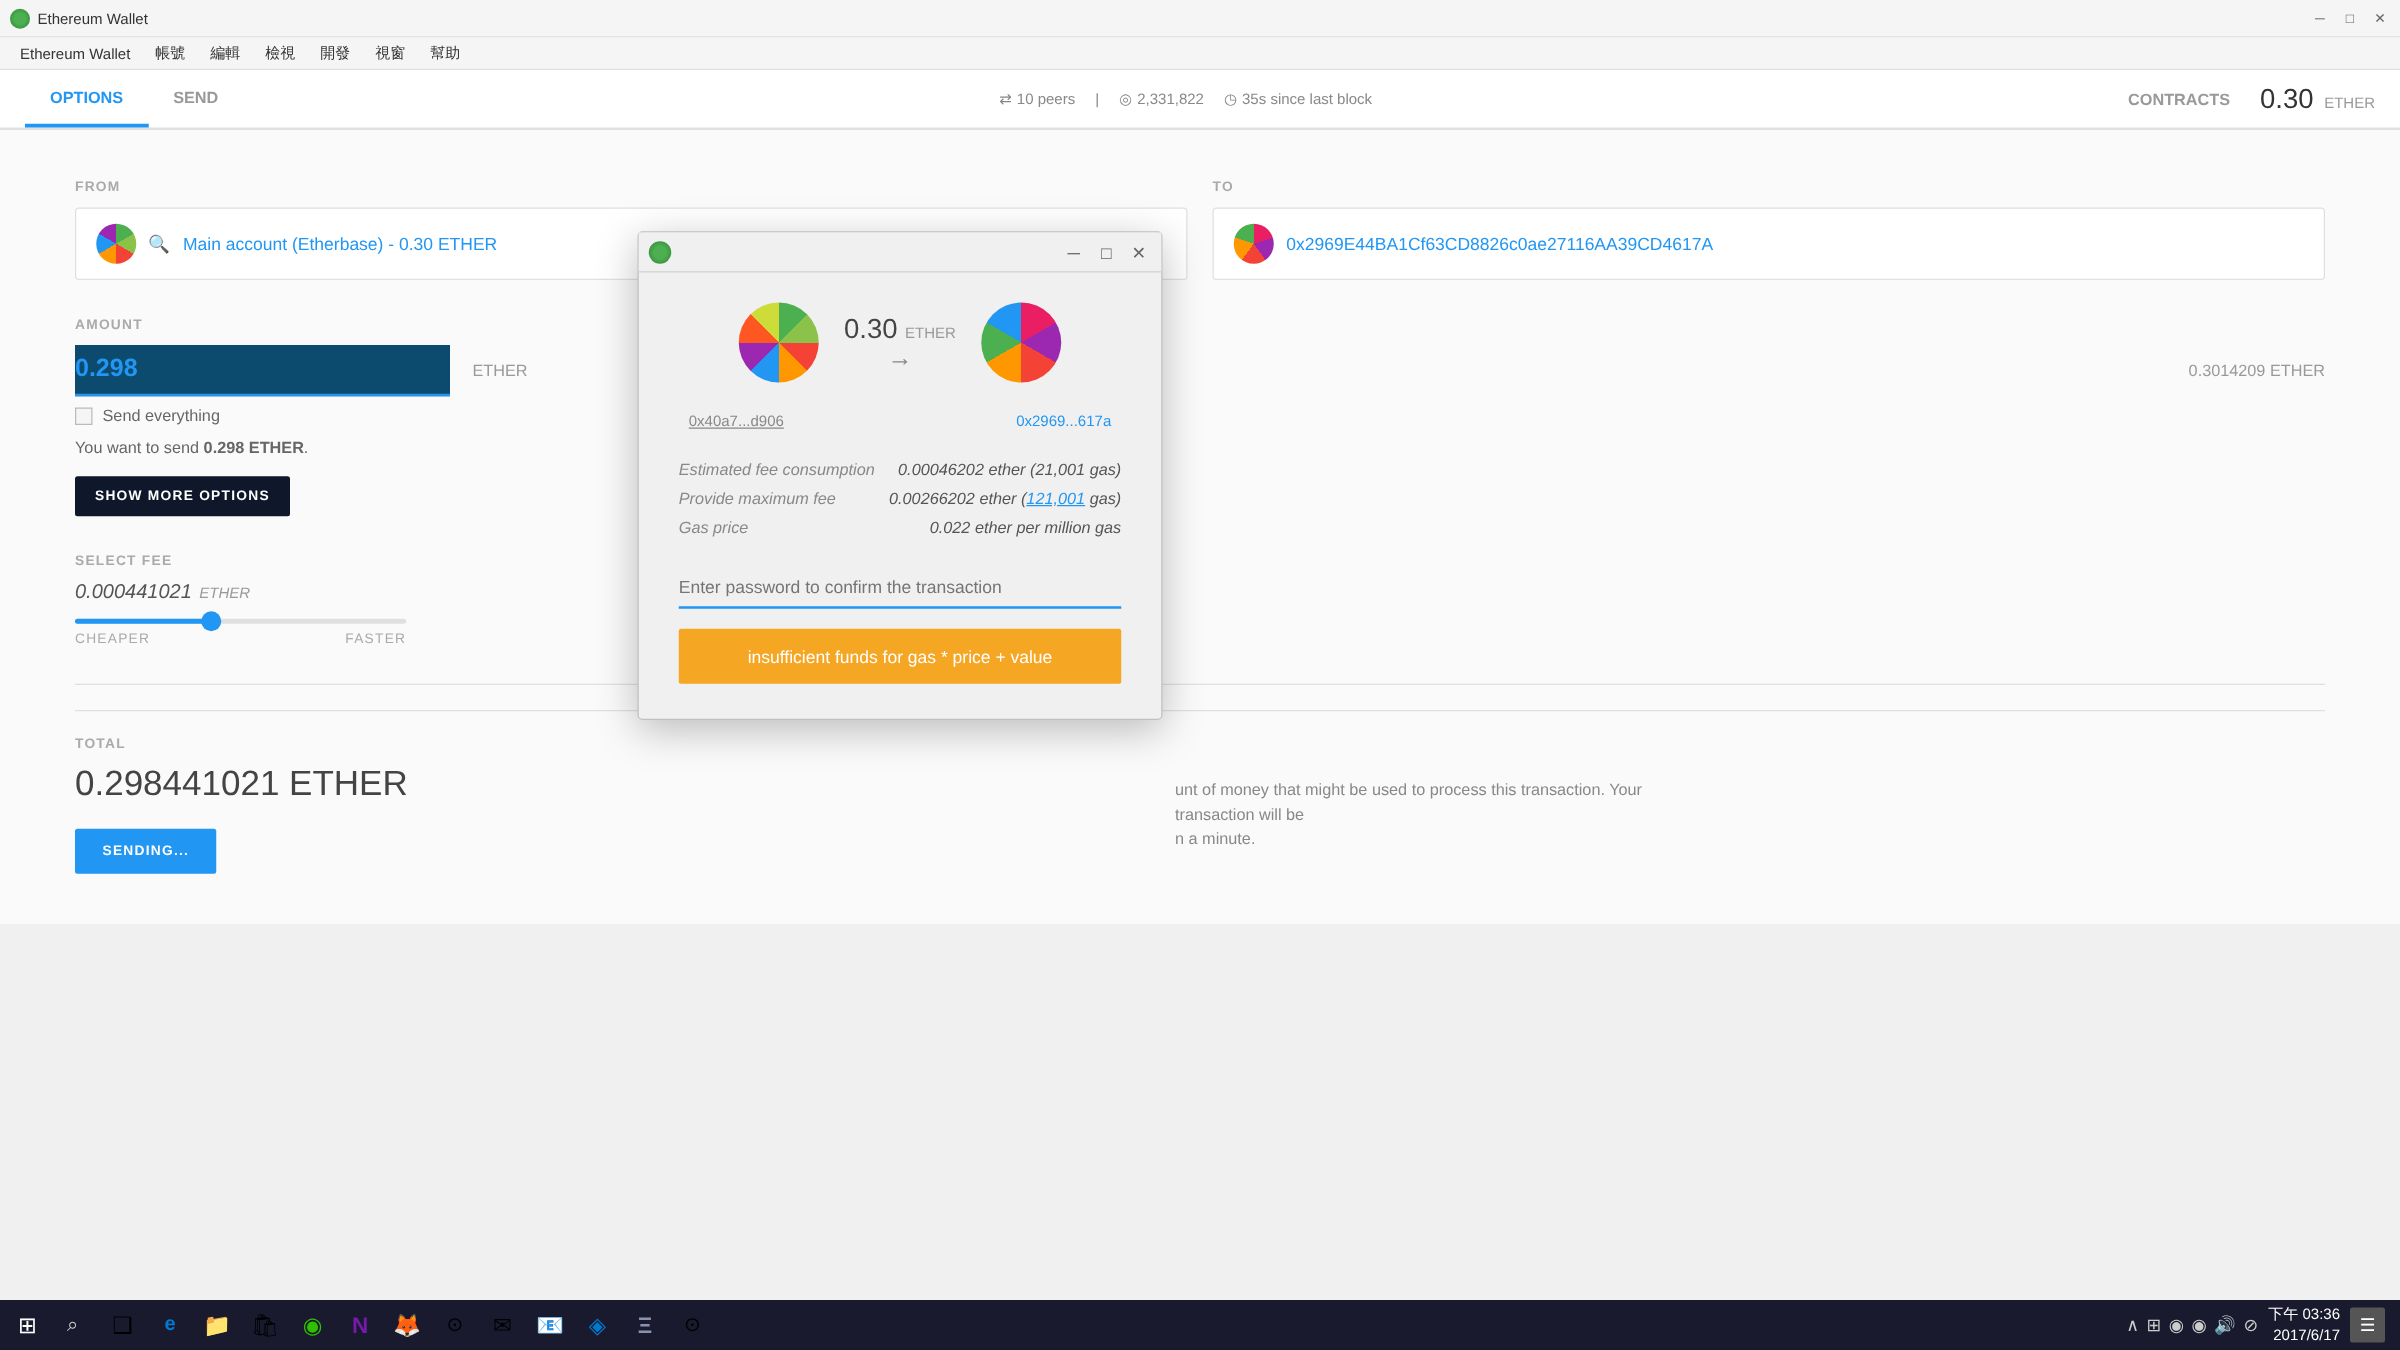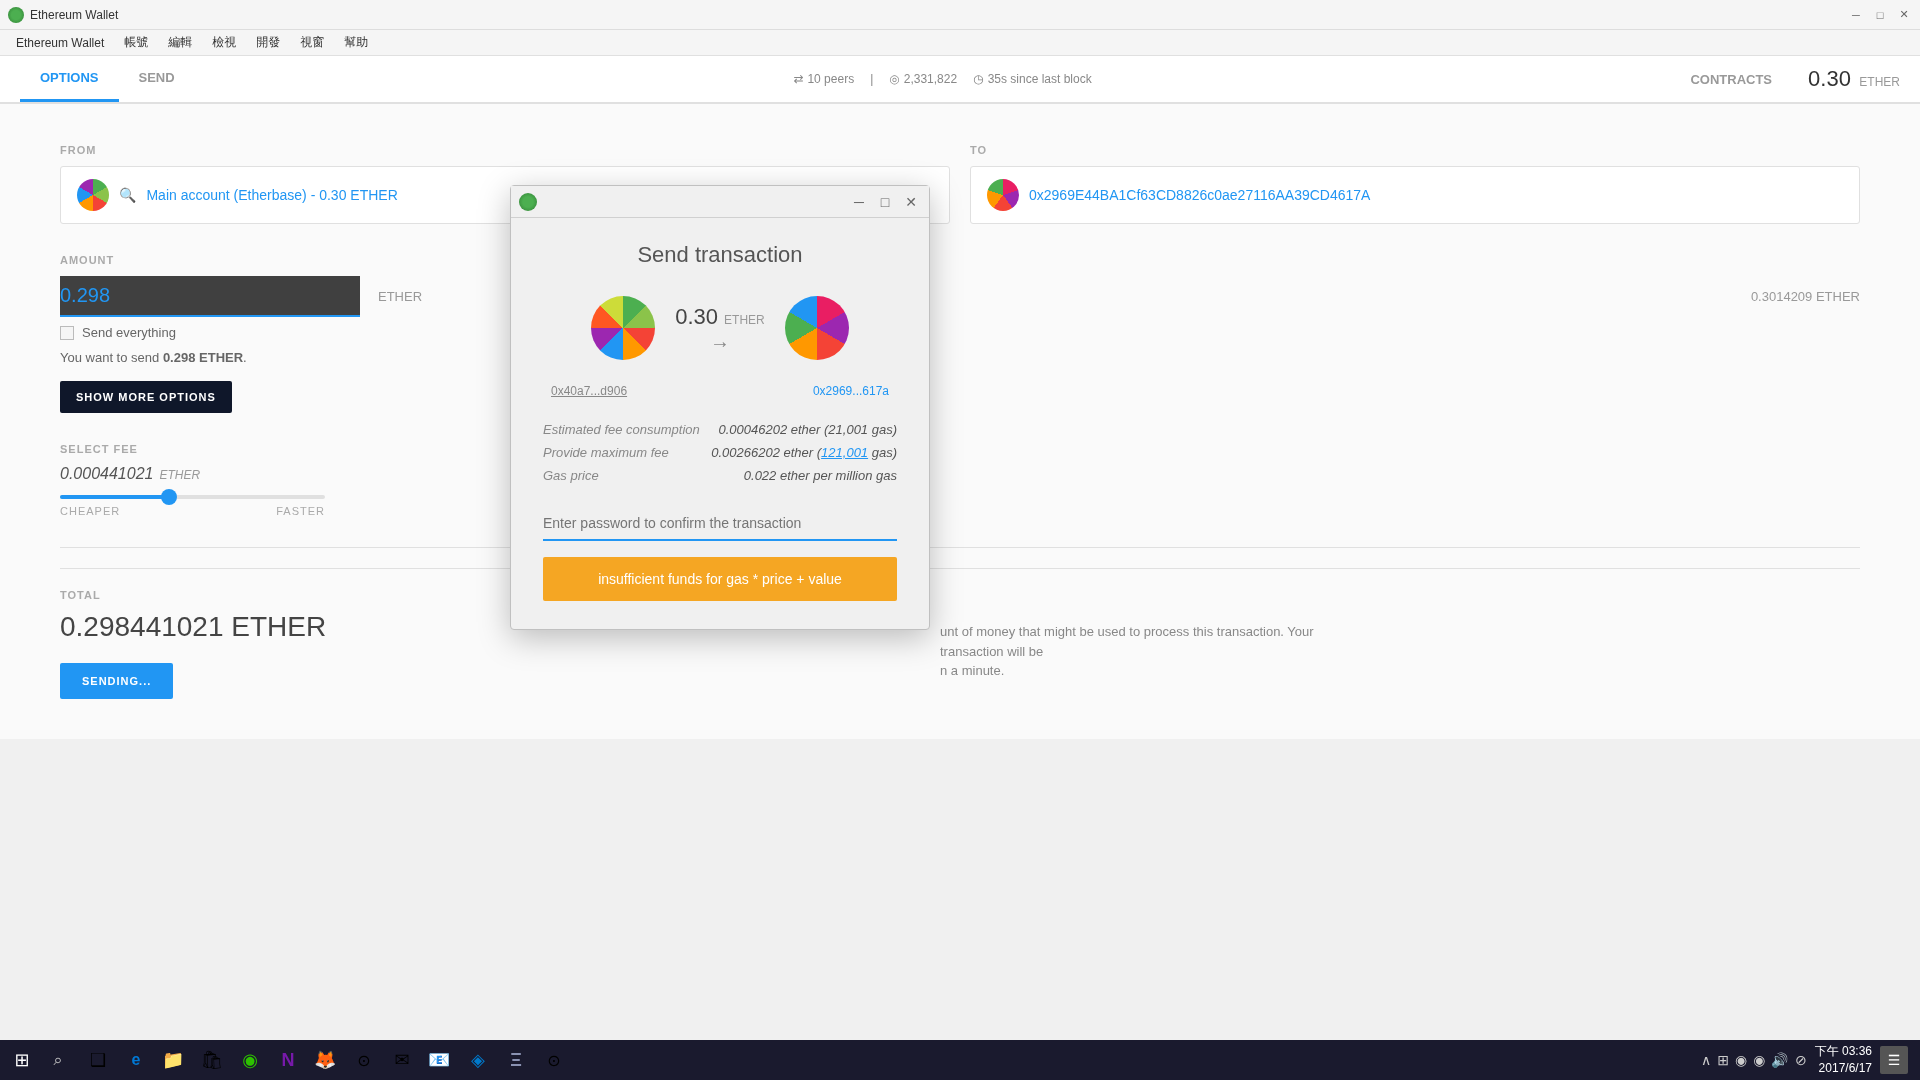--- a/index.html
+++ b/index.html
@@ -105,21 +105,21 @@
       color: #888;
     }
     #navbar .status-item {
       display: flex;
       align-items: center;
       gap: 4px;
     }
     #navbar .nav-right {
       display: flex;
       align-items: center;
-      gap: 36px;
+      gap: 24px;
     }
     #navbar .contracts-link {
       font-size: 13px;
       color: #999;
       font-weight: 600;
       cursor: pointer;
     }
     #navbar .ether-balance {
       font-size: 22px;
       font-weight: 300;
@@ -198,28 +198,29 @@
     
     .amount-section {
       margin-bottom: 30px;
     }
     .amount-input-row {
       display: flex;
       align-items: center;
       gap: 10px;
     }
     .amount-input {
-      background: #404040;
+      background: #0c4a6e;
       border: none;
       border-bottom: 2px solid #2196F3;
       padding: 8px 0;
       font-size: 20px;
       color: #2196F3;
       width: 300px;
       outline: none;
+      font-weight: bold;
     }
     .send-everything-row {
       display: flex;
       align-items: center;
       gap: 8px;
       margin-top: 8px;
     }
     .checkbox {
       width: 14px; height: 14px;
       border: 1px solid #bbb;
@@ -701,21 +702,20 @@
       <div class="modal-app-icon" style="background: radial-gradient(circle, #4caf50 40%, #2e7d32 100%);"></div>
       <span class="modal-title-text"></span>
       <div class="modal-win-controls">
         <button class="modal-win-btn">─</button>
         <button class="modal-win-btn">□</button>
         <button class="modal-win-btn">✕</button>
       </div>
     </div>
 
     <div class="modal-body">
-      <div class="modal-title">Send transaction</div>
 
       
       <div class="transfer-row">
         <div class="transfer-avatar" style="background: conic-gradient(#4CAF50 0deg 45deg, #8BC34A 45deg 90deg, #F44336 90deg 135deg, #FF9800 135deg 180deg, #2196F3 180deg 225deg, #9C27B0 225deg 270deg, #FF5722 270deg 315deg, #CDDC39 315deg 360deg); border-radius:50%;">
         </div>
         <div class="transfer-amount">
           <div style="display:flex; align-items:baseline; gap:6px;">
             <span class="transfer-amount-value">0.30</span>
             <span class="transfer-amount-unit">ETHER</span>
           </div>

